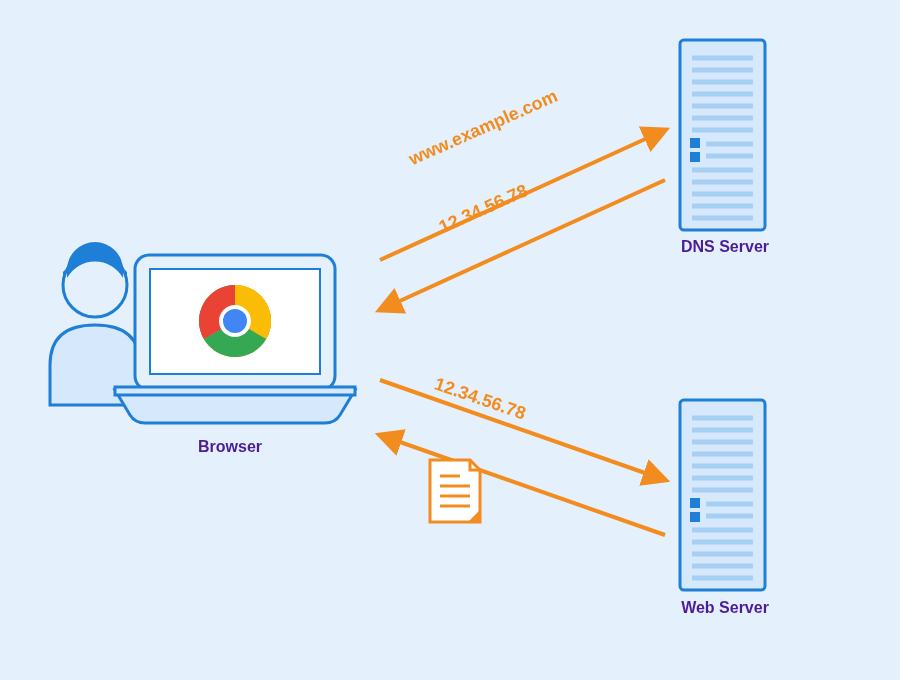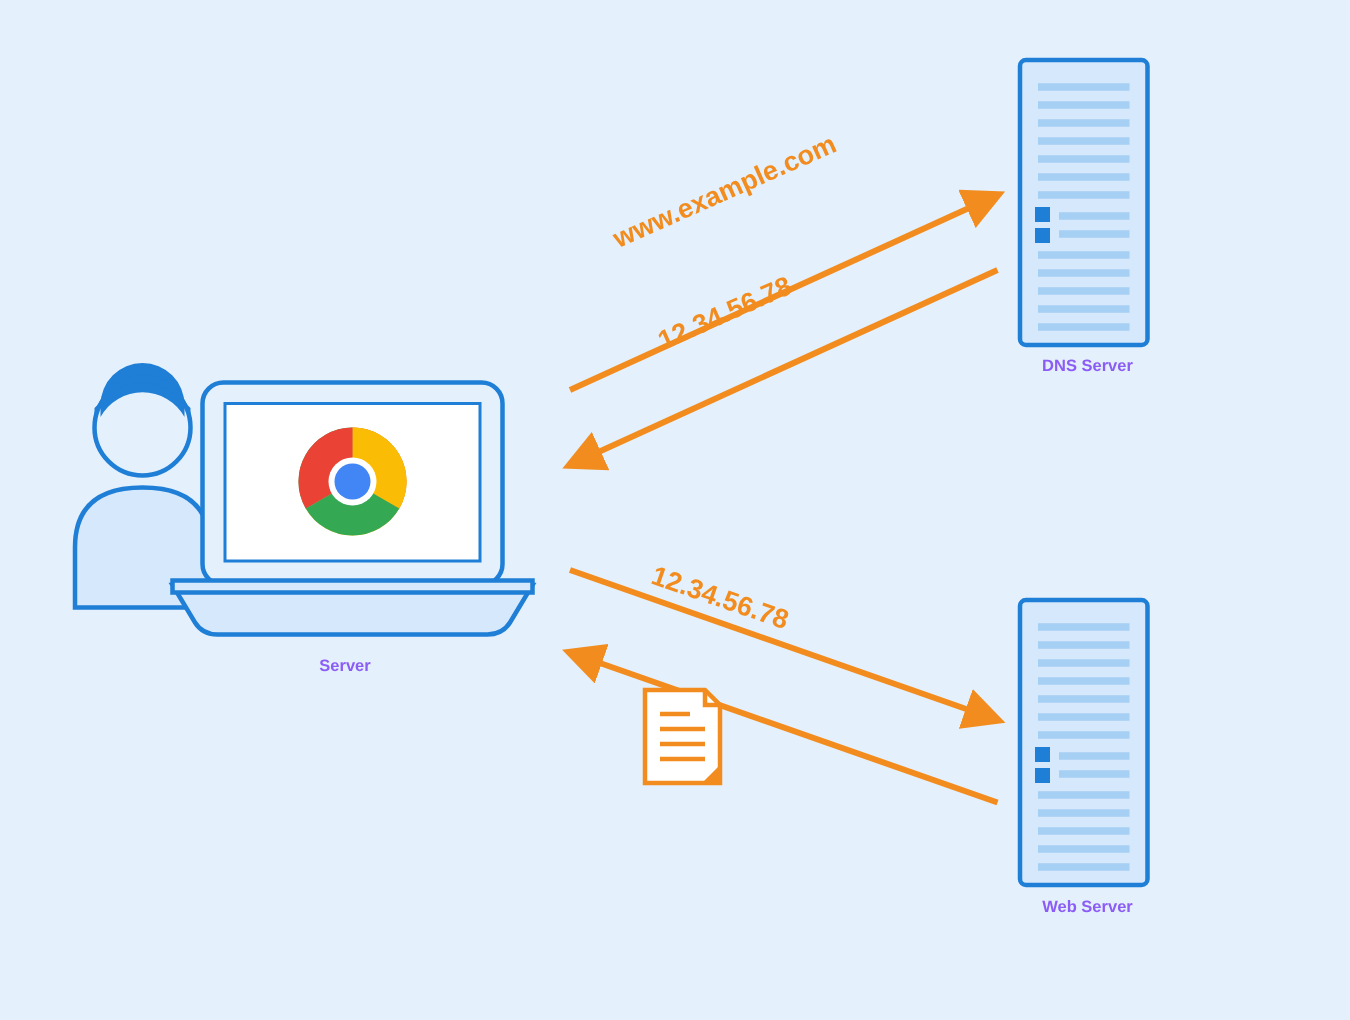--- a/index.html
+++ b/index.html
@@ -11,22 +11,22 @@
     font-family: Arial, Helvetica, sans-serif;
     overflow: hidden;
   }
   .canvas {
     position: relative;
     width: 900px;
     height: 680px;
   }
   .label {
     position: absolute;
-    color: #8b5cf6;
-    font-size: 11px;
+    color: #4c1d95;
+    font-size: 16px;
     font-weight: 600;
     text-align: center;
   }
   .arrow-label {
     position: absolute;
     color: #f28c1e;
     font-size: 18px;
     font-weight: 700;
     white-space: nowrap;
   }
@@ -150,21 +150,21 @@
       <path d="M 50 62 L 50 50 L 38 62 Z" fill="#f28c1e"></path>
       <g stroke="#f28c1e" stroke-width="3">
         <line x1="10" y1="16" x2="30" y2="16"></line>
         <line x1="10" y1="26" x2="40" y2="26"></line>
         <line x1="10" y1="36" x2="40" y2="36"></line>
         <line x1="10" y1="46" x2="40" y2="46"></line>
       </g>
     </g>
   </svg>
 
-  <div class="label" style="left:130px; top:438px; width:200px;">Server</div>
+  <div class="label" style="left:130px; top:438px; width:200px;">Browser</div>
 
   <div class="label" style="left:660px; top:238px; width:130px;">DNS Server</div>
 
   <div class="label" style="left:660px; top:599px; width:130px;">Web Server</div>
 
   <div class="arrow-label" style="left:410px; top:150px; transform: rotate(-24deg); transform-origin: left center;">www.example.com</div>
 
   <div class="arrow-label" style="left:440px; top:218px; transform: rotate(-24deg); transform-origin: left center;">12.34.56.78</div>
 
   <div class="arrow-label" style="left:435px; top:373px; transform: rotate(19deg); transform-origin: left center;">12.34.56.78</div>

